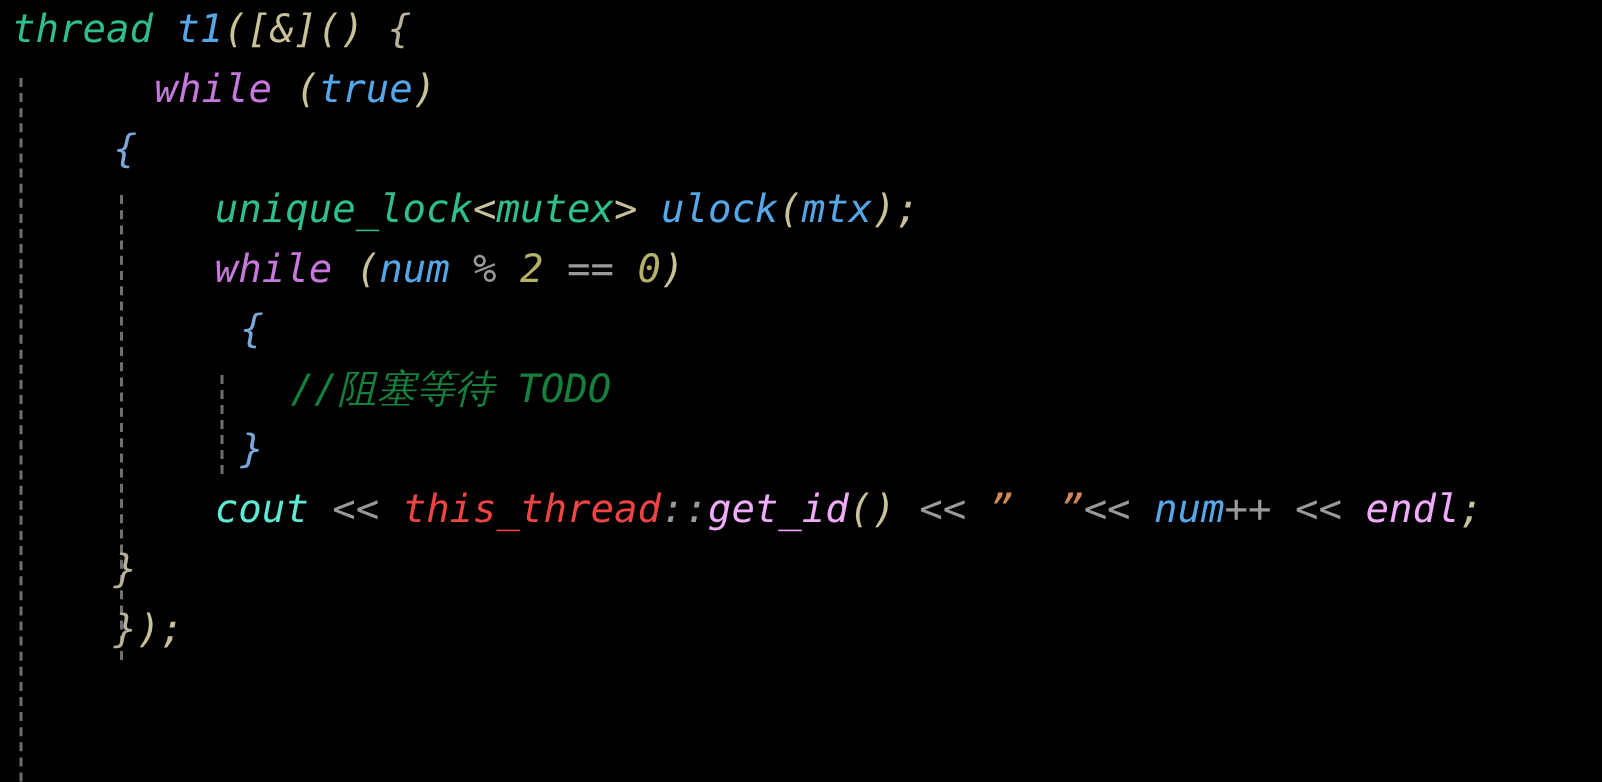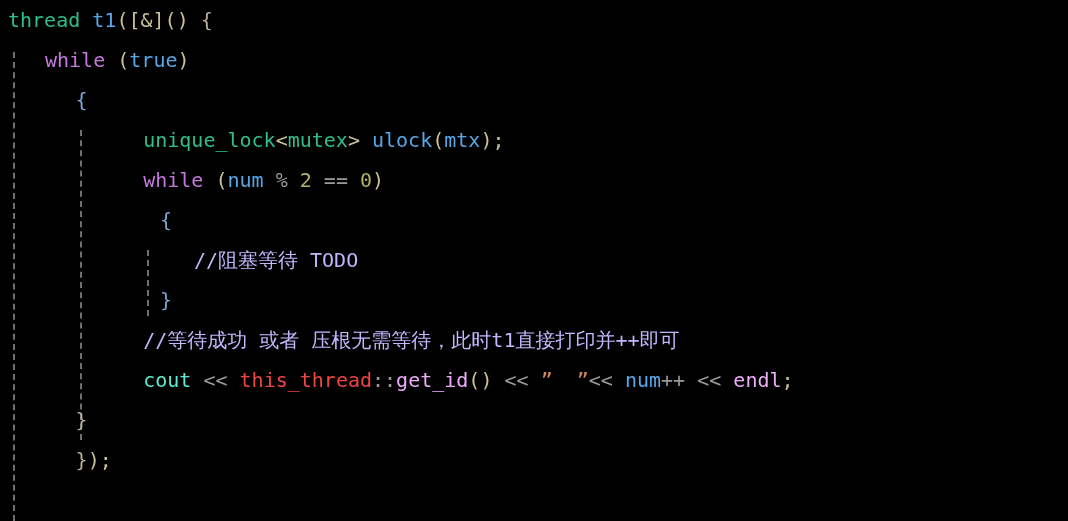--- a/index.html
+++ b/index.html
@@ -25,22 +25,23 @@
     top: 0;
     width: 1068px;
     height: 521px;
     padding: 0;
   }
   .code-line {
     position: relative;
     height: 40px;
     line-height: 40px;
     white-space: pre;
-    font-size: 20px;
+    font-size: 26px;
     letter-spacing: 0px;
+    font-style: italic;
   }
   .code-line .ln-text {
     display: block;
     white-space: pre;
   }
   
   .guide {
     position: absolute;
     width: 0px;
     border-left: 2px dashed #6f6f6f;
@@ -51,46 +52,45 @@
 
   
   .t-kw       { color: #c678dd; }  
   .t-type     { color: #2fbf8f; }  
   .t-var      { color: #56a7e8; }  
   .t-punc     { color: #c9c19a; }  
   .t-brace    { color: #b8b09a; }  
   .t-brace-b  { color: #7aa6d8; }  
   .t-op       { color: #9a9a9a; }  
   .t-num      { color: #b5b06a; }  
-  .t-comment  { color: #c4b5fd; text-align: right; }  
+  .t-comment  { color: #15803d; text-align: right; }  
   .t-plain    { color: #5eead4; }  
   .t-fn       { color: #f0abfc; }  
   .t-ns       { color: #ef4444; }  
   .t-str      { color: #d08a5a; }  
   .t-semi     { color: #c9c19a; }
 </style>
 </head>
 <body>
 
 <div id="editor">
 
   <div class="guides-layer">
       <div class="guide" style="left: 13px; top: 52px; height: 469px; border-left-color: rgb(111, 111, 111);"></div>
       <div class="guide" style="left: 80px; top: 130px; height: 310px; border-left-color: rgb(111, 111, 111);"></div>
       <div class="guide" style="left: 147px; top: 250px; height: 66px; border-left-color: rgb(111, 111, 111);"></div>
     </div>
 
   <div class="code-area">
       <div class="code-line"><span class="ln-text" style="padding-left: 8px;"><span class="t-type">thread</span><span class="t-plain"> </span><span class="t-var">t1</span><span class="t-punc">(</span><span class="t-punc">[</span><span class="t-punc">&amp;</span><span class="t-punc">]</span><span class="t-punc">(</span><span class="t-punc">)</span><span class="t-plain"> </span><span class="t-brace">{</span></span></div>
-      <div class="code-line"><span class="ln-text" style="padding-left: 45px;"><span class="t-kw">while</span><span class="t-plain"> </span><span class="t-punc">(</span><span class="t-var">true</span><span class="t-punc">)</span></span></div>
+      <div class="code-line"><span class="ln-text" style="padding-left: 103px;"><span class="t-kw">while</span><span class="t-plain"> </span><span class="t-punc">(</span><span class="t-var">true</span><span class="t-punc">)</span></span></div>
       <div class="code-line"><span class="ln-text" style="padding-left: 75.6px;"><span class="t-brace-b">{</span></span></div>
       <div class="code-line"><span class="ln-text" style="padding-left: 143.2px;"><span class="t-type">unique_lock</span><span class="t-punc">&lt;</span><span class="t-type">mutex</span><span class="t-punc">&gt;</span><span class="t-plain"> </span><span class="t-var">ulock</span><span class="t-punc">(</span><span class="t-var">mtx</span><span class="t-punc">)</span><span class="t-semi">;</span></span></div>
       <div class="code-line"><span class="ln-text" style="padding-left: 143.2px;"><span class="t-kw">while</span><span class="t-plain"> </span><span class="t-punc">(</span><span class="t-var">num</span><span class="t-plain"> </span><span class="t-op">%</span><span class="t-plain"> </span><span class="t-num">2</span><span class="t-plain"> </span><span class="t-op">==</span><span class="t-plain"> </span><span class="t-num">0</span><span class="t-punc">)</span></span></div>
       <div class="code-line"><span class="ln-text" style="padding-left: 160.1px;"><span class="t-brace-b">{</span></span></div>
       <div class="code-line"><span class="ln-text" style="padding-left: 193.9px;"><span class="t-comment">//阻塞等待 TODO</span></span></div>
       <div class="code-line"><span class="ln-text" style="padding-left: 160.1px;"><span class="t-brace-b">}</span></span></div>
-      <div class="code-line"><span class="ln-text" style="padding-left: 143.2px;"><span class="t-comment">//等待成功 或者 压根无需等待，此时t1直接打印并++即可</span></span></div>
       <div class="code-line"><span class="ln-text" style="padding-left: 143.2px;"><span class="t-plain">cout</span><span class="t-plain"> </span><span class="t-op">&lt;&lt;</span><span class="t-plain"> </span><span class="t-ns">this_thread</span><span class="t-op">::</span><span class="t-fn">get_id</span><span class="t-punc">(</span><span class="t-punc">)</span><span class="t-plain"> </span><span class="t-op">&lt;&lt;</span><span class="t-plain"> </span><span class="t-str">”</span><span class="t-plain">  </span><span class="t-str">”</span><span class="t-op">&lt;&lt;</span><span class="t-plain"> </span><span class="t-var">num</span><span class="t-op">++</span><span class="t-plain"> </span><span class="t-op">&lt;&lt;</span><span class="t-plain"> </span><span class="t-fn">endl</span><span class="t-semi">;</span></span></div>
       <div class="code-line"><span class="ln-text" style="padding-left: 75.6px;"><span class="t-brace">}</span></span></div>
       <div class="code-line"><span class="ln-text" style="padding-left: 75.6px;"><span class="t-brace">}</span><span class="t-punc">)</span><span class="t-semi">;</span></span></div>
     </div>
 
 </div>
 
 </body></html>

